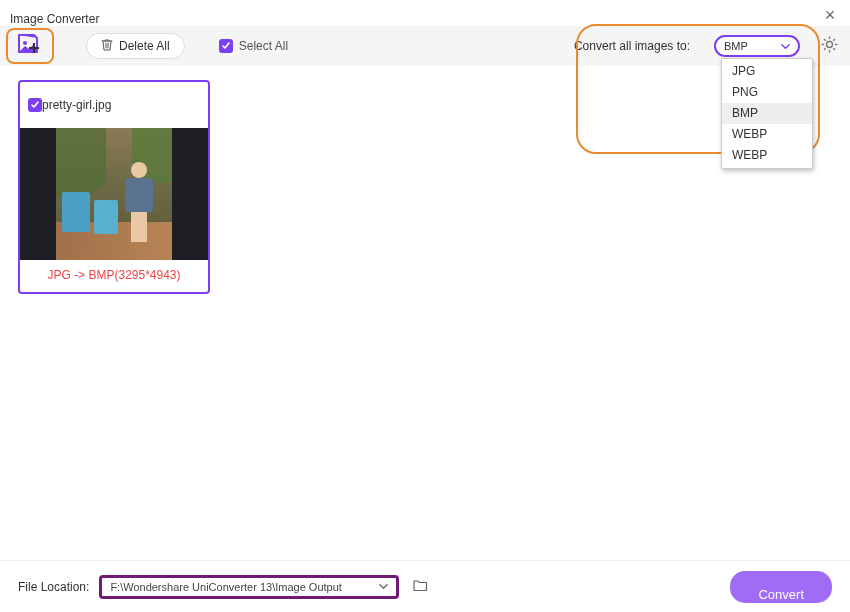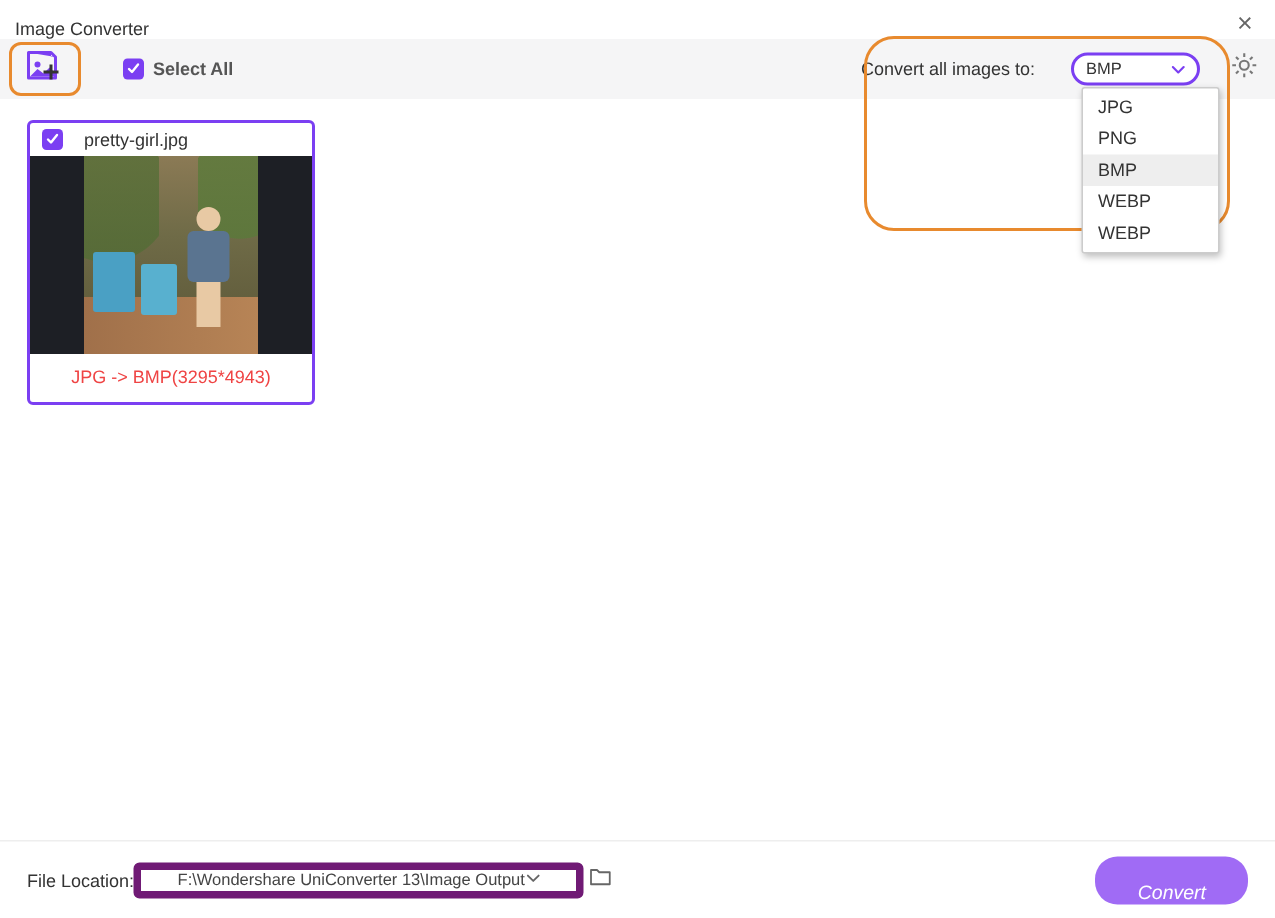--- a/index.html
+++ b/index.html
@@ -12,21 +12,21 @@
 
   
   .toolbar { height: 40px; background: #f5f5f6; display: flex; align-items: center; padding: 0 10px; gap: 18px; position: relative; }
   .add-btn { width: 38px; height: 30px; display: flex; align-items: center; justify-content: center; cursor: pointer; }
   .add-btn svg { width: 26px; height: 24px; }
   .add-highlight { position: absolute; left: 6px; top: 2px; width: 48px; height: 36px; border: 2px solid #e88a2e; border-radius: 8px; pointer-events: none; }
 
   .delete-all { height: 26px; border: 1px solid #ddd; border-radius: 13px; background: #fff; display: flex; align-items: center; gap: 6px; padding: 0 14px; font-size: 12px; color: #333; cursor: pointer; margin-left: 20px;}
   .delete-all svg { width: 12px; height: 13px; }
 
-  .select-all { display: flex; align-items: center; gap: 6px; font-size: 12px; color: #555; cursor: pointer; margin-left: 16px; font-weight: bold;}
+  .select-all { display: flex; align-items: center; gap: 6px; font-size: 12px; color: #555; cursor: pointer; margin-left: 16px;}
   .cb { width: 14px; height: 14px; border-radius: 3px; background: #7b3ff2; display: inline-flex; align-items: center; justify-content: center; }
   .cb svg { width: 10px; height: 10px; }
 
   .toolbar .spacer { flex: 1; }
 
   .convert-to { display: flex; align-items: center; gap: 24px; font-size: 12px; color: #333; }
   .format-select { position: relative; width: 86px; height: 22px; border: 2px solid #7b3ff2; border-radius: 11px; background: #fff; display: flex; align-items: center; padding: 0 8px; font-size: 11px; color: #333; cursor: pointer; }
   .format-select .caret { margin-left: auto; color: #7b3ff2; }
   .format-select .caret svg { width: 9px; height: 9px; display:block; }
 
@@ -37,45 +37,45 @@
 
   
   .dropdown { position: absolute; right: 37px; top: 58px; width: 92px; background: #fff; border: 1px solid #ccc; border-radius: 2px; box-shadow: 1px 2px 5px rgba(0,0,0,0.25); z-index: 5; padding: 2px 0; margin-left: 36px; }
   .dd-item { font-size: 12px; color: #333; padding: 2px 10px; cursor: pointer; line-height: 17px; }
   .dd-item.sel { background: #eee; }
 
   
   .main { position: absolute; left: 0; right: 0; top: 66px; bottom: 52px; padding: 14px 18px; }
 
   .thumb-card { width: 192px; border: 2px solid #7b3ff2; border-radius: 4px; background: #fff; display: flex; flex-direction: column; }
-  .thumb-head { display: flex; align-items: center; gap: 14px; padding: 4px 8px; font-size: 12px; color: #333; }
+  .thumb-head { display: flex; align-items: center; gap: 0; padding: 16px 8px; font-size: 12px; color: #333; }
   .thumb-img { height: 132px; background: #1d1f25; position: relative; overflow: hidden; display:flex; justify-content:center;}
   .thumb-caption { text-align: center; font-size: 12px; color: #ef4444; padding: 8px 4px 10px; }
 
   
   .photo { width: 116px; height: 132px; position: relative; background: linear-gradient(180deg,#8b7a55 0%, #6f6b47 40%, #5a5536 100%); }
   .photo::before { content:""; position:absolute; left:0; bottom:0; width:100%; height:38px; background: linear-gradient(90deg,#a0704a,#b78456); }
   .photo .bin1 { position:absolute; left:6px; bottom:28px; width:28px; height:40px; background:#4aa0c4; border-radius:2px; }
   .photo .bin2 { position:absolute; left:38px; bottom:26px; width:24px; height:34px; background:#58b0cf; border-radius:2px; }
   .photo .girl { position:absolute; right:18px; bottom:18px; width:30px; height:80px; }
   .photo .girl .head { width:16px; height:16px; background:#e8c9a4; border-radius:50%; margin:0 auto; }
   .photo .girl .body { width:28px; height:34px; background:#5a7490; margin:0 auto; border-radius:4px; }
   .photo .girl .legs { width:16px; height:30px; background:#e8c9a4; margin:0 auto; }
   .photo .leaves { position:absolute; right:0; top:0; width:40px; height:70px; background: radial-gradient(circle at 70% 30%, #5a7a3a 0 60%, transparent 61%); opacity:.8;}
   .photo .leaves2 { position:absolute; left:0; top:0; width:50px; height:90px; background: radial-gradient(circle at 30% 30%, #4f6d33 0 60%, transparent 61%); opacity:.7;}
 
   
-  .footer { position: absolute; left: 0; right: 0; bottom: 0; height: 52px; border-top: 1px solid #eee; display: flex; align-items: center; padding: 0 18px; }
+  .footer { position: absolute; left: 0; right: 0; bottom: 0; height: 52px; border-top: 1px solid #eee; display: flex; align-items: center; padding: 0 18px; gap: 10px; }
   .footer-label { font-size: 12px; color: #333; }
-  .path-select { flex: 0 0 300px; height: 24px; border: 5px solid #701a75; border-radius: 4px; display: flex; align-items: center; padding: 0 24px; font-size: 11px; color: #444; cursor: pointer; background:#fff; }
+  .path-select { flex: 0 0 300px; height: 24px; border: 3px solid #701a75; border-radius: 4px; display: flex; align-items: center; padding: 0 8px; font-size: 11px; color: #444; cursor: pointer; background:#fff; }
   .path-select .caret { margin-left: auto; color: #666; }
   .folder-btn { width: 22px; height: 22px; display:flex; align-items:center; justify-content:center; color:#666; cursor:pointer; }
   .folder-btn svg { width:15px; height:14px; }
   .footer .spacer { flex: 1; }
-  .convert-btn { height: 30px; padding: 16px 28px; border-radius: 15px; background: #a06bf5; color: #fff; font-size: 13px; border: none; cursor: pointer; font-style: italic; }
+  .convert-btn { height: 30px; padding: 16px 28px; border-radius: 15px; background: #a06bf5; color: #fff; font-size: 13px; border: none; cursor: pointer; }
 </style>
 </head>
 <body>
 
 <div class="titlebar">
   <span>Image Converter</span>
   <div class="spacer"></div>
   <div class="close-x">×</div>
 </div>
 
@@ -90,20 +90,28 @@
         <circle cx="9" cy="11" r="2" fill="#7b3ff2"></circle>
         <path d="M4 19 l5 -5 l4 3 l4 -4 l4 4 v2 h-17 z" fill="#7b3ff2"></path>
         <g transform="translate(18,16)">
           <rect x="-1" y="-5" width="2" height="10" fill="#333"></rect>
           <rect x="-5" y="-1" width="10" height="2" fill="#333"></rect>
         </g>
       </svg>
     </span>
   </div>
 
+  <button class="delete-all">
+    <span>
+      <svg viewBox="0 0 12 13">
+          <path d="M1 3 h10 M4 3 v-1 h4 v1 M2 3 l1 9 h6 l1 -9 M5 5 v5 M7 5 v5" fill="none" stroke="#555" stroke-width="1" stroke-linecap="round"></path>
+        </svg>
+    </span>
+    <span>Delete All</span>
+  </button>
 
   <div class="select-all">
     <span class="cb">
       <svg viewBox="0 0 10 10">
           <path d="M2 5 l2 2 l4 -5" fill="none" stroke="#fff" stroke-width="1.6" stroke-linecap="round" stroke-linejoin="round"></path>
         </svg>
     </span>
     <span>Select All</span>
   </div>
 

